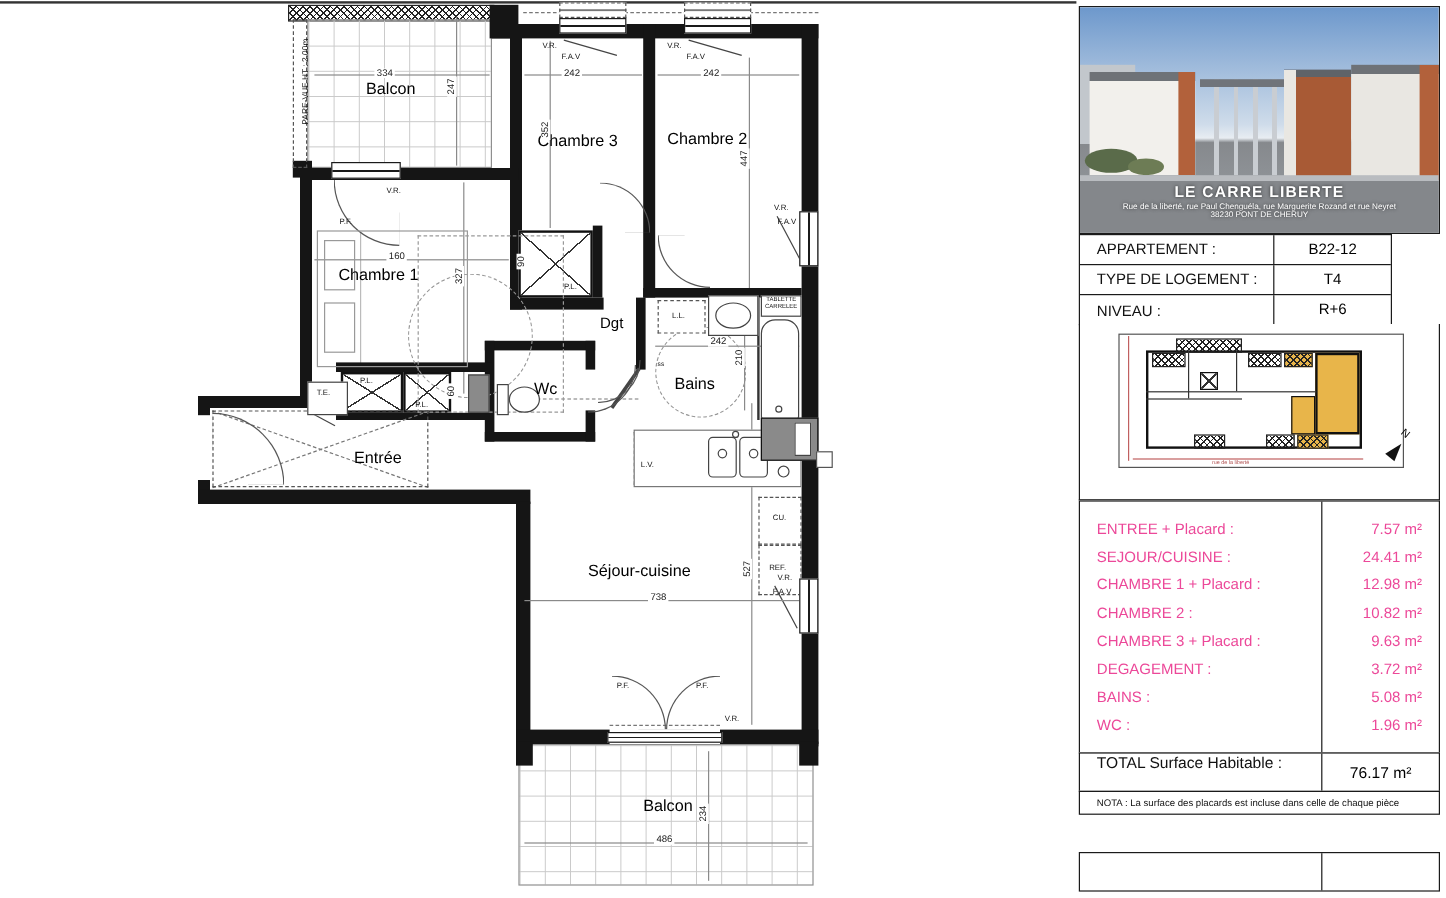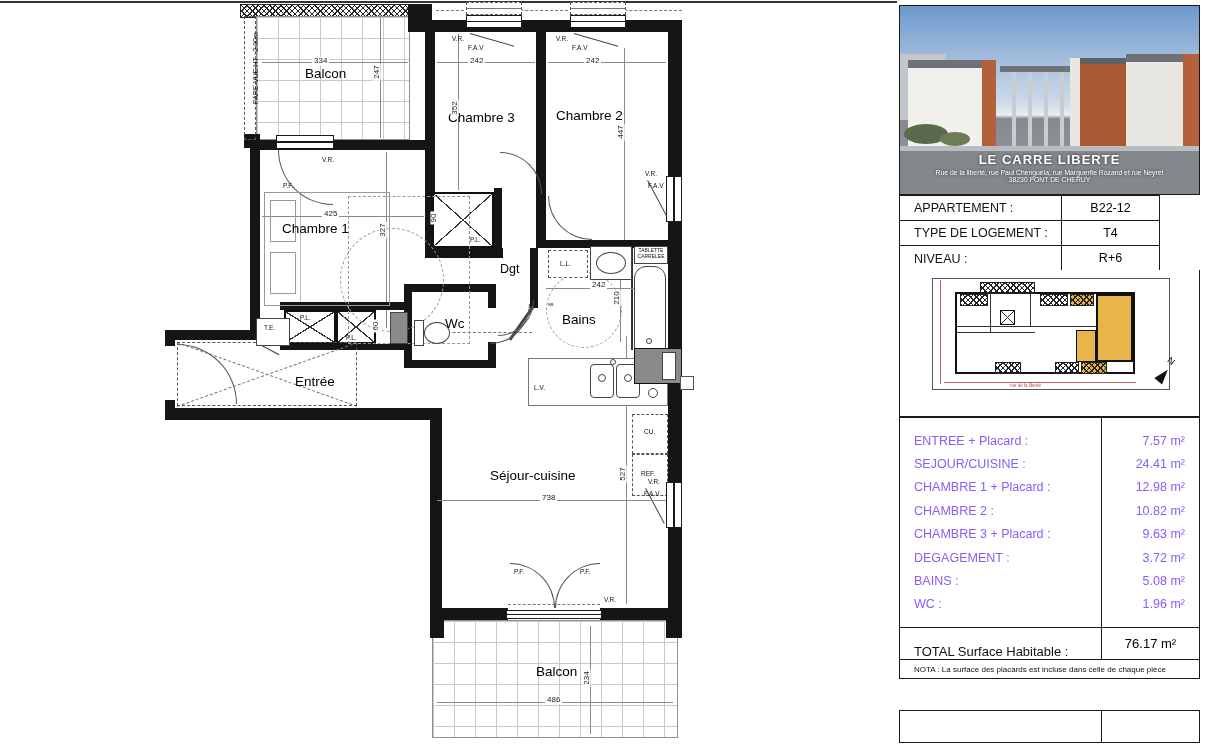--- a/index.html
+++ b/index.html
@@ -32,22 +32,22 @@
   .hstripes{position:absolute;background:repeating-linear-gradient(#999 0 1px,transparent 1px 5px)}
   
   .pbox{position:absolute;border:1px solid #1a1a1a;background:#fff}
   .prow{display:flex;height:25px;border-bottom:1px solid #1a1a1a;align-items:center}
   .prow:last-child{border-bottom:none}
   .plab{flex:1;padding-left:14px;font-size:12.5px;color:#111}
   .pval{width:98px;border-left:1px solid #1a1a1a;text-align:center;font-size:12.5px;align-self:stretch;line-height:25px}
   .scol{display:flex;height:100%}
   .slabels{flex:1;display:flex;flex-direction:column;justify-content:space-around;padding:11px 0 11px 14px}
   .svals{width:98px;border-left:1px solid #1a1a1a;display:flex;flex-direction:column;justify-content:space-around;padding:11px 14px 11px 0;text-align:right}
-  .slabels div,.svals div{font-size:12.5px;color:#8b5cf6}
-  .trow{display:flex;height:100%;align-items:flex-end}
+  .slabels div,.svals div{font-size:12.5px;color:#ec4899}
+  .trow{display:flex;height:100%;align-items:flex-start}
   .trow .plab{font-size:13px}
   .trow .pval{font-size:13px;line-height:31px}
 </style>
 </head>
 <body>
 
 <div id="sheet">
   <div class="abs" style="left:0;top:1px;width:897px;height:2px;background:#333"></div>
 
   <div class="abs" style="left:0;top:0;width:897px;height:748px">
@@ -101,21 +101,21 @@
     <div class="arc bl" style="left:278px;top:150px;width:55px;height:55px"></div>
     <div class="tiny" style="left:322px;top:156px">V.R.</div>
     <div class="tiny" style="left:283px;top:182px">P.F.</div>
     <div class="fix" style="left:264px;top:192px;width:126px;height:114px;border-color:#999;border-width:1.5px;background:transparent"></div>
     <div class="fix" style="left:270px;top:200px;width:26px;height:42px;border-color:#999;background:transparent"></div>
     <div class="fix" style="left:270px;top:252px;width:26px;height:42px;border-color:#999;background:transparent"></div>
     <div class="dline" style="left:300px;top:194px;width:1px;height:110px;background:#bbb"></div>
     <div class="dashbox" style="left:348px;top:196px;width:122px;height:148px;background:transparent;border-color:#999"></div>
     <div class="dcirc" style="left:340px;top:228px;width:104px;height:104px"></div>
     <div class="dline" style="left:262px;top:216px;width:162px;height:1px"></div>
-    <div class="dim" style="left:322px;top:210px">425</div>
+    <div class="dim" style="left:322px;top:210px">160</div>
     <div class="dline" style="left:386px;top:152px;width:1px;height:176px"></div>
     <div class="dim v" style="left:374px;top:226px">327</div>
     <div class="room" style="left:282px;top:221px">Chambre 1</div>
 
     <div class="placard" style="left:432px;top:192px;width:62px;height:56px"></div>
     <div class="tiny" style="left:470px;top:236px">P.L.</div>
     <div class="dim v" style="left:428px;top:214px">90</div>
     <div class="wall" style="left:494px;top:188px;width:8px;height:60px"></div>
     <div class="wall" style="left:425px;top:248px;width:78px;height:10px"></div>
 

